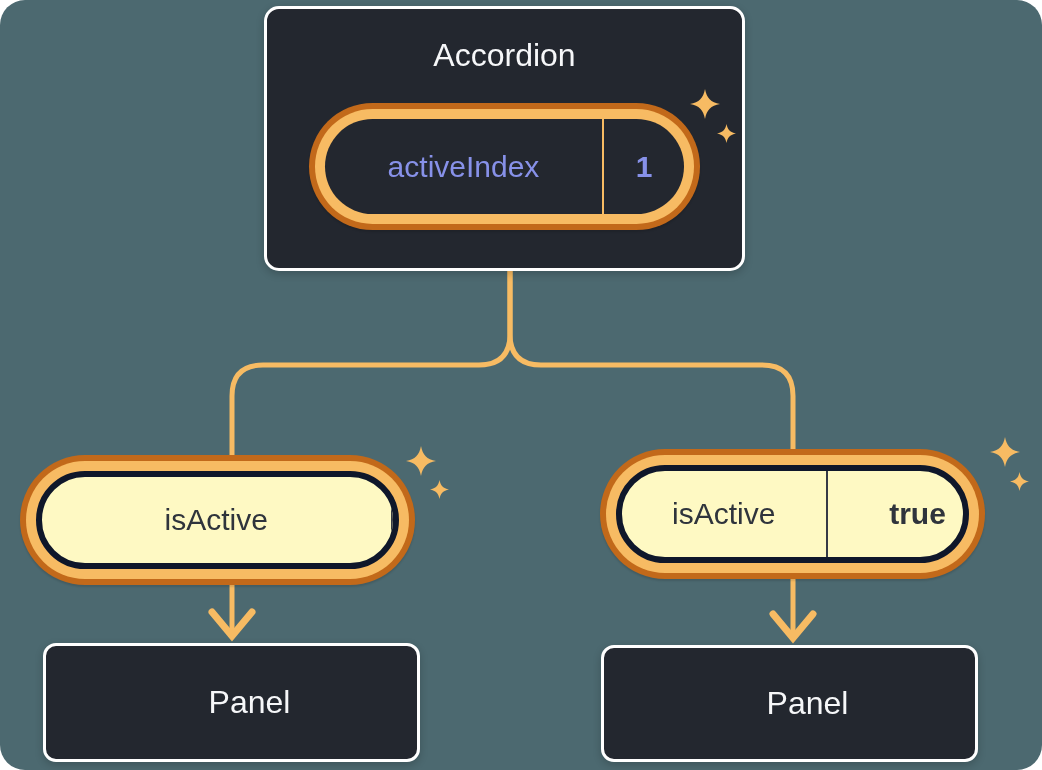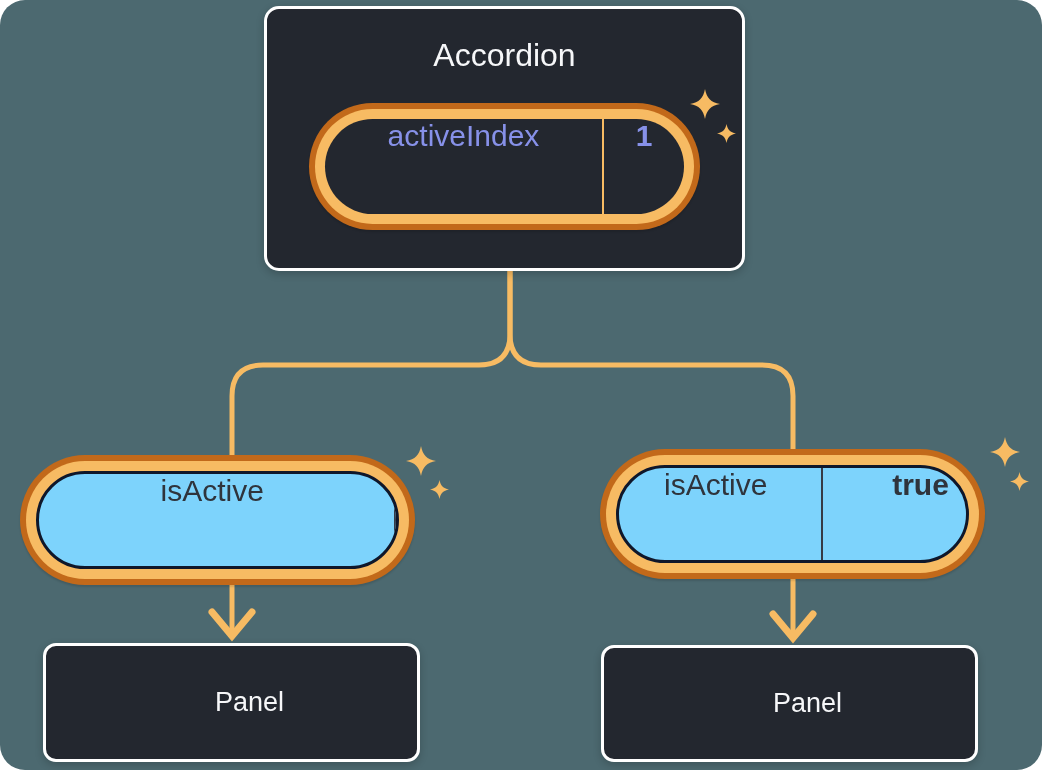--- a/index.html
+++ b/index.html
@@ -43,21 +43,21 @@
     font-size: 32px;
     color: #F6F7F9;
     text-align: center;
   }
   .panel-box {
     width: 377px; height: 119px;
     border-radius: 13px;
   }
   .panel-left { left: 43px;  top: 643px; }
   .panel-right{ left: 601px; top: 645px; height: 117px; }
-  .panel-title { font-size: 27px; color: #F6F7F9; margin-left: 36px; }
+  .panel-title { font-size: 32px; color: #F6F7F9; margin-left: 36px; }
 
   
   .pill {
     position: absolute;
     z-index: 2;
     border-radius: 999px;
     background: #C2691A;          
     padding: 6px;
     box-shadow: 0 2px 2px rgba(0,0,0,0.12);
   }
@@ -69,27 +69,26 @@
   }
   .pill-core {
     border-radius: 999px;
     width: 100%; height: 100%;
     display: flex;
     align-items: center;
     overflow: hidden;
   }
   .pill-core.dark { background: #23272F; }
   .pill-core.purple {
-    background: #7dd3fc;
-    border: 3px solid #0f172a;
-    gap: 8px;
+    background: #fef9c3;
+    border: 6px solid #0f172a;
   }
   .pill-cell {
     display: flex;
-    align-items: flex-start;
+    align-items: center;
     justify-content: center;
     height: 100%;
   }
   .cell-label { flex: 1; }
   .pill-divider { width: 2px; height: 100%; }
   .pill-core.dark .pill-divider { background: #F7BB63; }
   .pill-core.purple .pill-divider { background: #363B46; width: 2.5px; }
 
   .accordion-pill { left: 309px; top: 103px; width: 391px; height: 127px; }
   .accordion-pill .cell-value { width: 80px; }

